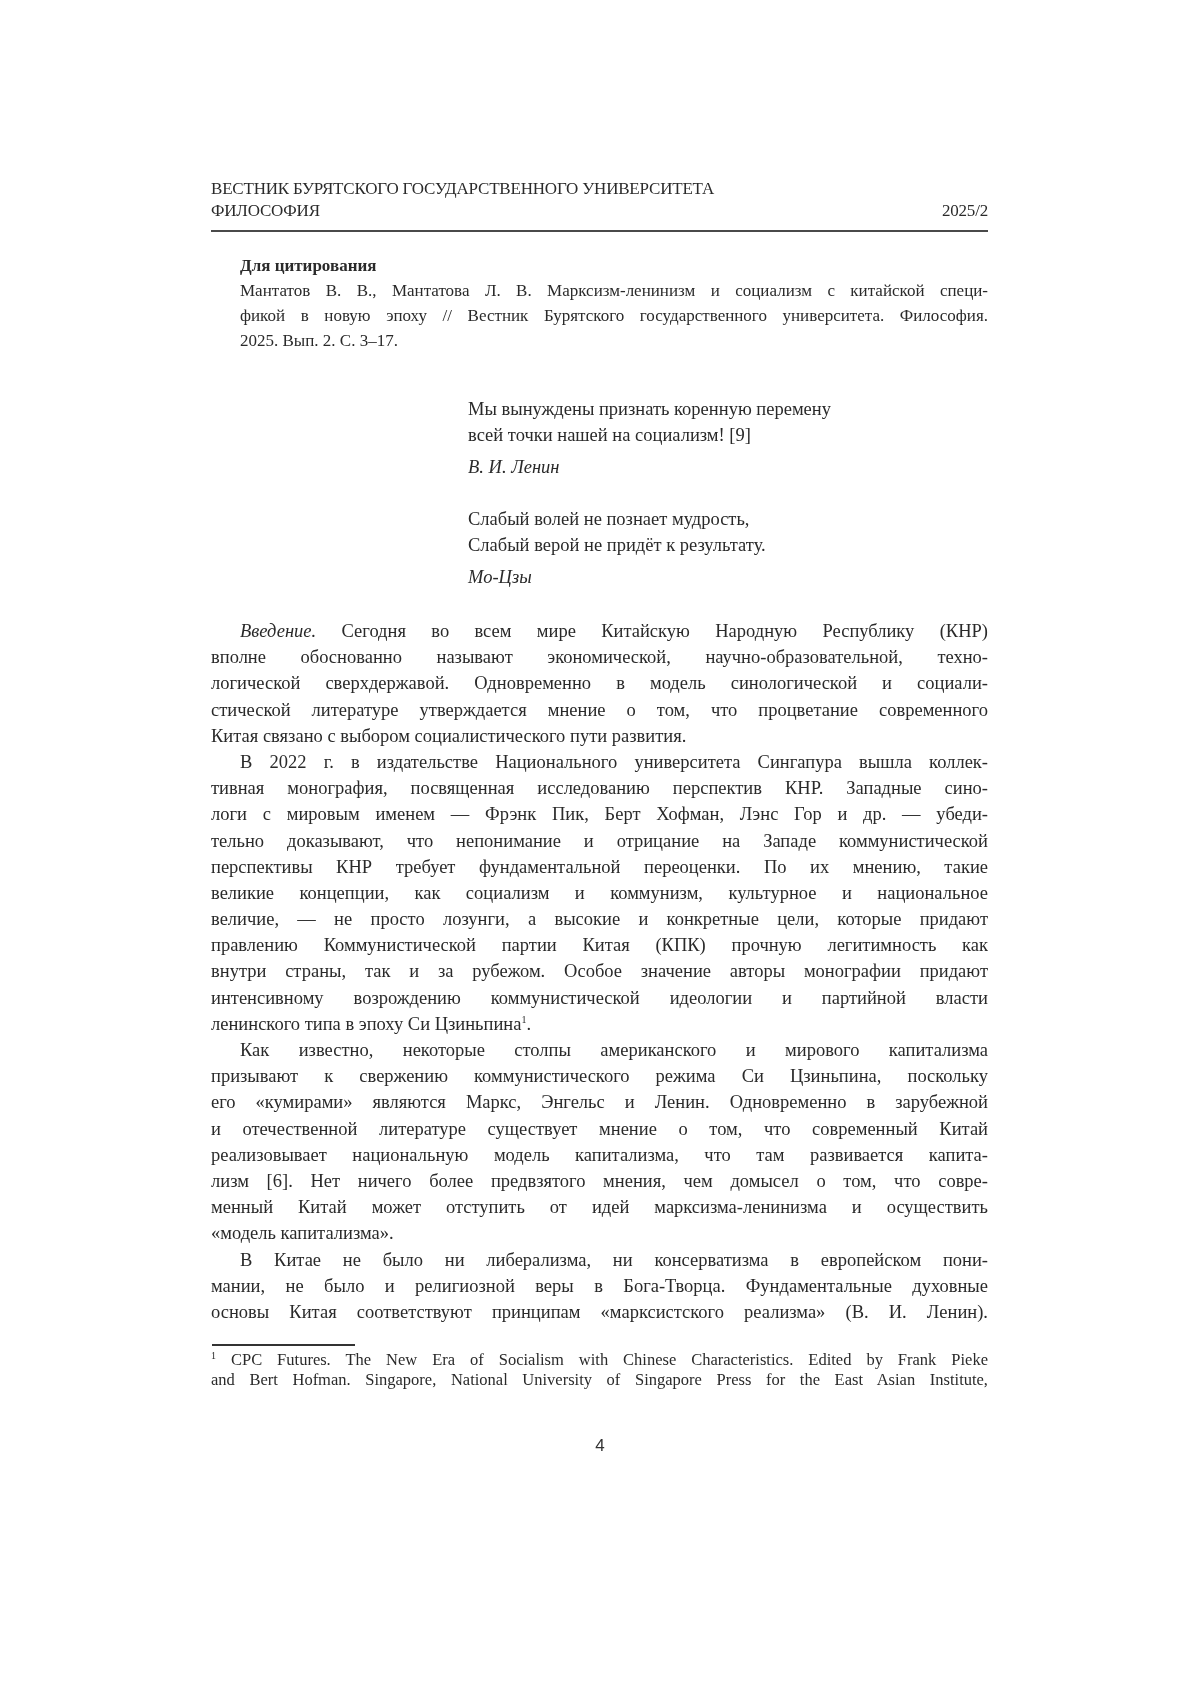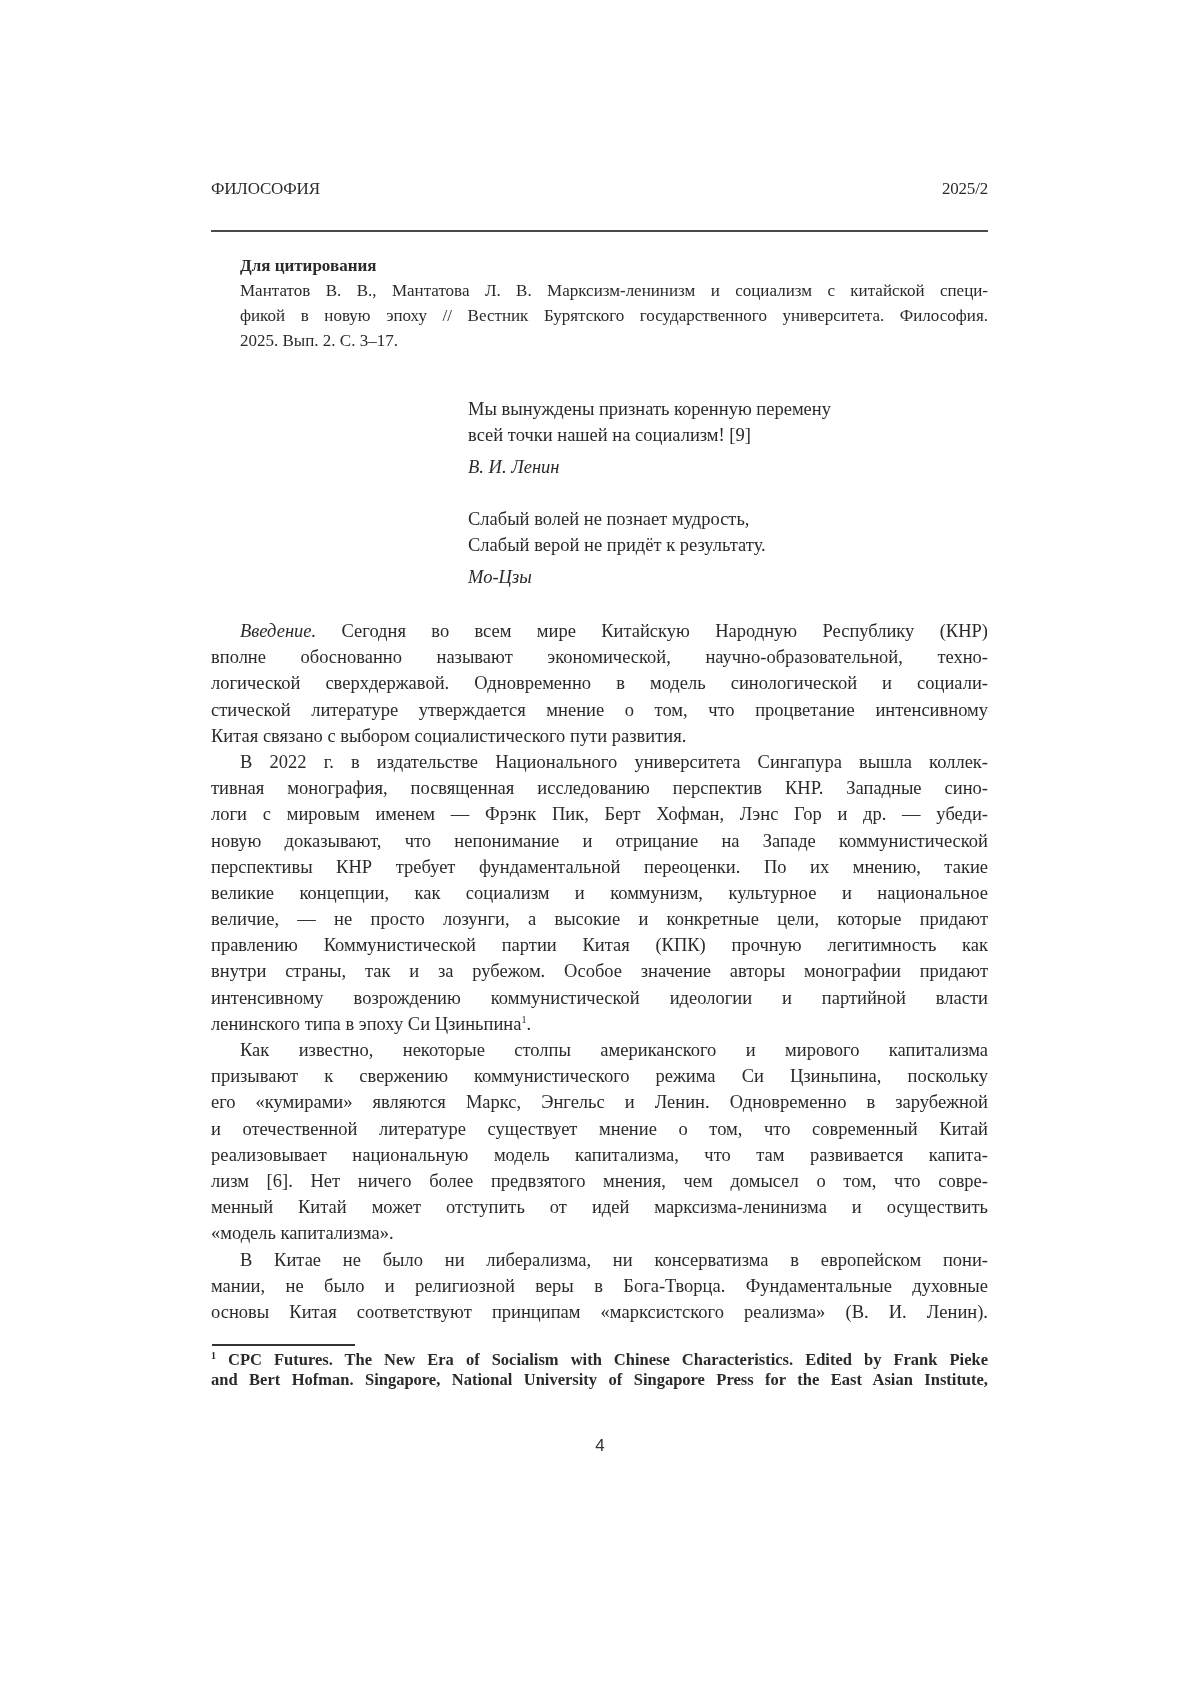--- a/index.html
+++ b/index.html
@@ -28,34 +28,37 @@
   .body-text { position: absolute; left: 211px; top: 618px; width: 777px;
                font-size: 18.5px; line-height: 26.2px; }
   .body-text .ln { display: block; white-space: nowrap; text-align: justify; text-align-last: justify; height: 26.2px; }
   .body-text .ln.indent { padding-left: 29px; }
   .body-text .ln.end { text-align-last: left; }
   .body-text em { }
   .body-text sup { font-size: 10px; vertical-align: 7px; line-height: 0; }
 
   .fn-rule { position: absolute; left: 212px; top: 1344px; width: 143px; height: 1.5px; background: #333; }
   .footnote { position: absolute; left: 211px; top: 1350px; width: 777px;
-              font-size: 16.5px; line-height: 20.3px; font-weight: bold; }
+              font-size: 16.5px; line-height: 20.3px; }
   .footnote .ln { display: block; white-space: nowrap; text-align: justify; text-align-last: justify; }
   .footnote .ln.end { text-align-last: left; }
   .footnote sup { font-size: 10px; vertical-align: 6px; line-height: 0; }
 
   .page-number { position: absolute; left: 0; width: 1200px; top: 1436px; text-align: center;
                  font-family: "Liberation Sans", "DejaVu Sans", sans-serif; font-size: 17px; color: #333; }
 </style>
 </head>
 <body>
 
 <div class="page">
 
   <div class="running-head">
+    <div class="row">
+      <span>ВЕСТНИК БУРЯТСКОГО ГОСУДАРСТВЕННОГО УНИВЕРСИТЕТА</span>
+    </div>
     <div class="row">
       <span>ФИЛОСОФИЯ</span>
       <span>2025/2</span>
     </div>
   </div>
   <div class="head-rule"></div>
 
   <div class="citation">
     <span class="cite-line last cite-title">Для цитирования</span>
     <span class="cite-line">Мантатов В. В., Мантатова Л. В. Марксизм-ленинизм и социализм с китайской специ-</span>
@@ -73,27 +76,27 @@
     <span class="line">Слабый волей не познает мудрость,</span>
     <span class="line">Слабый верой не придёт к результату.</span>
     <span class="author">Мо-Цзы</span>
   </div>
 
   <div class="body-text">
 
     <span class="ln indent"><em>Введение.</em><span> Сегодня во всем мире Китайскую Народную Республику (КНР)</span></span>
     <span class="ln">вполне обоснованно называют экономической, научно-образовательной, техно-</span>
     <span class="ln">логической сверхдержавой. Одновременно в модель синологической и социали-</span>
-    <span class="ln">стической литературе утверждается мнение о том, что процветание интенсивному</span>
+    <span class="ln">стической литературе утверждается мнение о том, что процветание современного</span>
     <span class="ln end">Китая связано с выбором социалистического пути развития.</span>
 
     <span class="ln indent">В 2022 г. в издательстве Национального университета Сингапура вышла коллек-</span>
     <span class="ln">тивная монография, посвященная исследованию перспектив КНР. Западные сино-</span>
     <span class="ln">логи с мировым именем — Фрэнк Пик, Берт Хофман, Лэнс Гор и др. — убеди-</span>
-    <span class="ln">новую доказывают, что непонимание и отрицание на Западе коммунистической</span>
+    <span class="ln">тельно доказывают, что непонимание и отрицание на Западе коммунистической</span>
     <span class="ln">перспективы КНР требует фундаментальной переоценки. По их мнению, такие</span>
     <span class="ln">великие концепции, как социализм и коммунизм, культурное и национальное</span>
     <span class="ln">величие, — не просто лозунги, а высокие и конкретные цели, которые придают</span>
     <span class="ln">правлению Коммунистической партии Китая (КПК) прочную легитимность как</span>
     <span class="ln">внутри страны, так и за рубежом. Особое значение авторы монографии придают</span>
     <span class="ln">интенсивному возрождению коммунистической идеологии и партийной власти</span>
     <span class="ln end"><span>ленинского типа в эпоху Си Цзиньпина</span><sup>1</sup><span>.</span></span>
 
     <span class="ln indent">Как известно, некоторые столпы американского и мирового капитализма</span>
     <span class="ln">призывают к свержению коммунистического режима Си Цзиньпина, поскольку</span>

